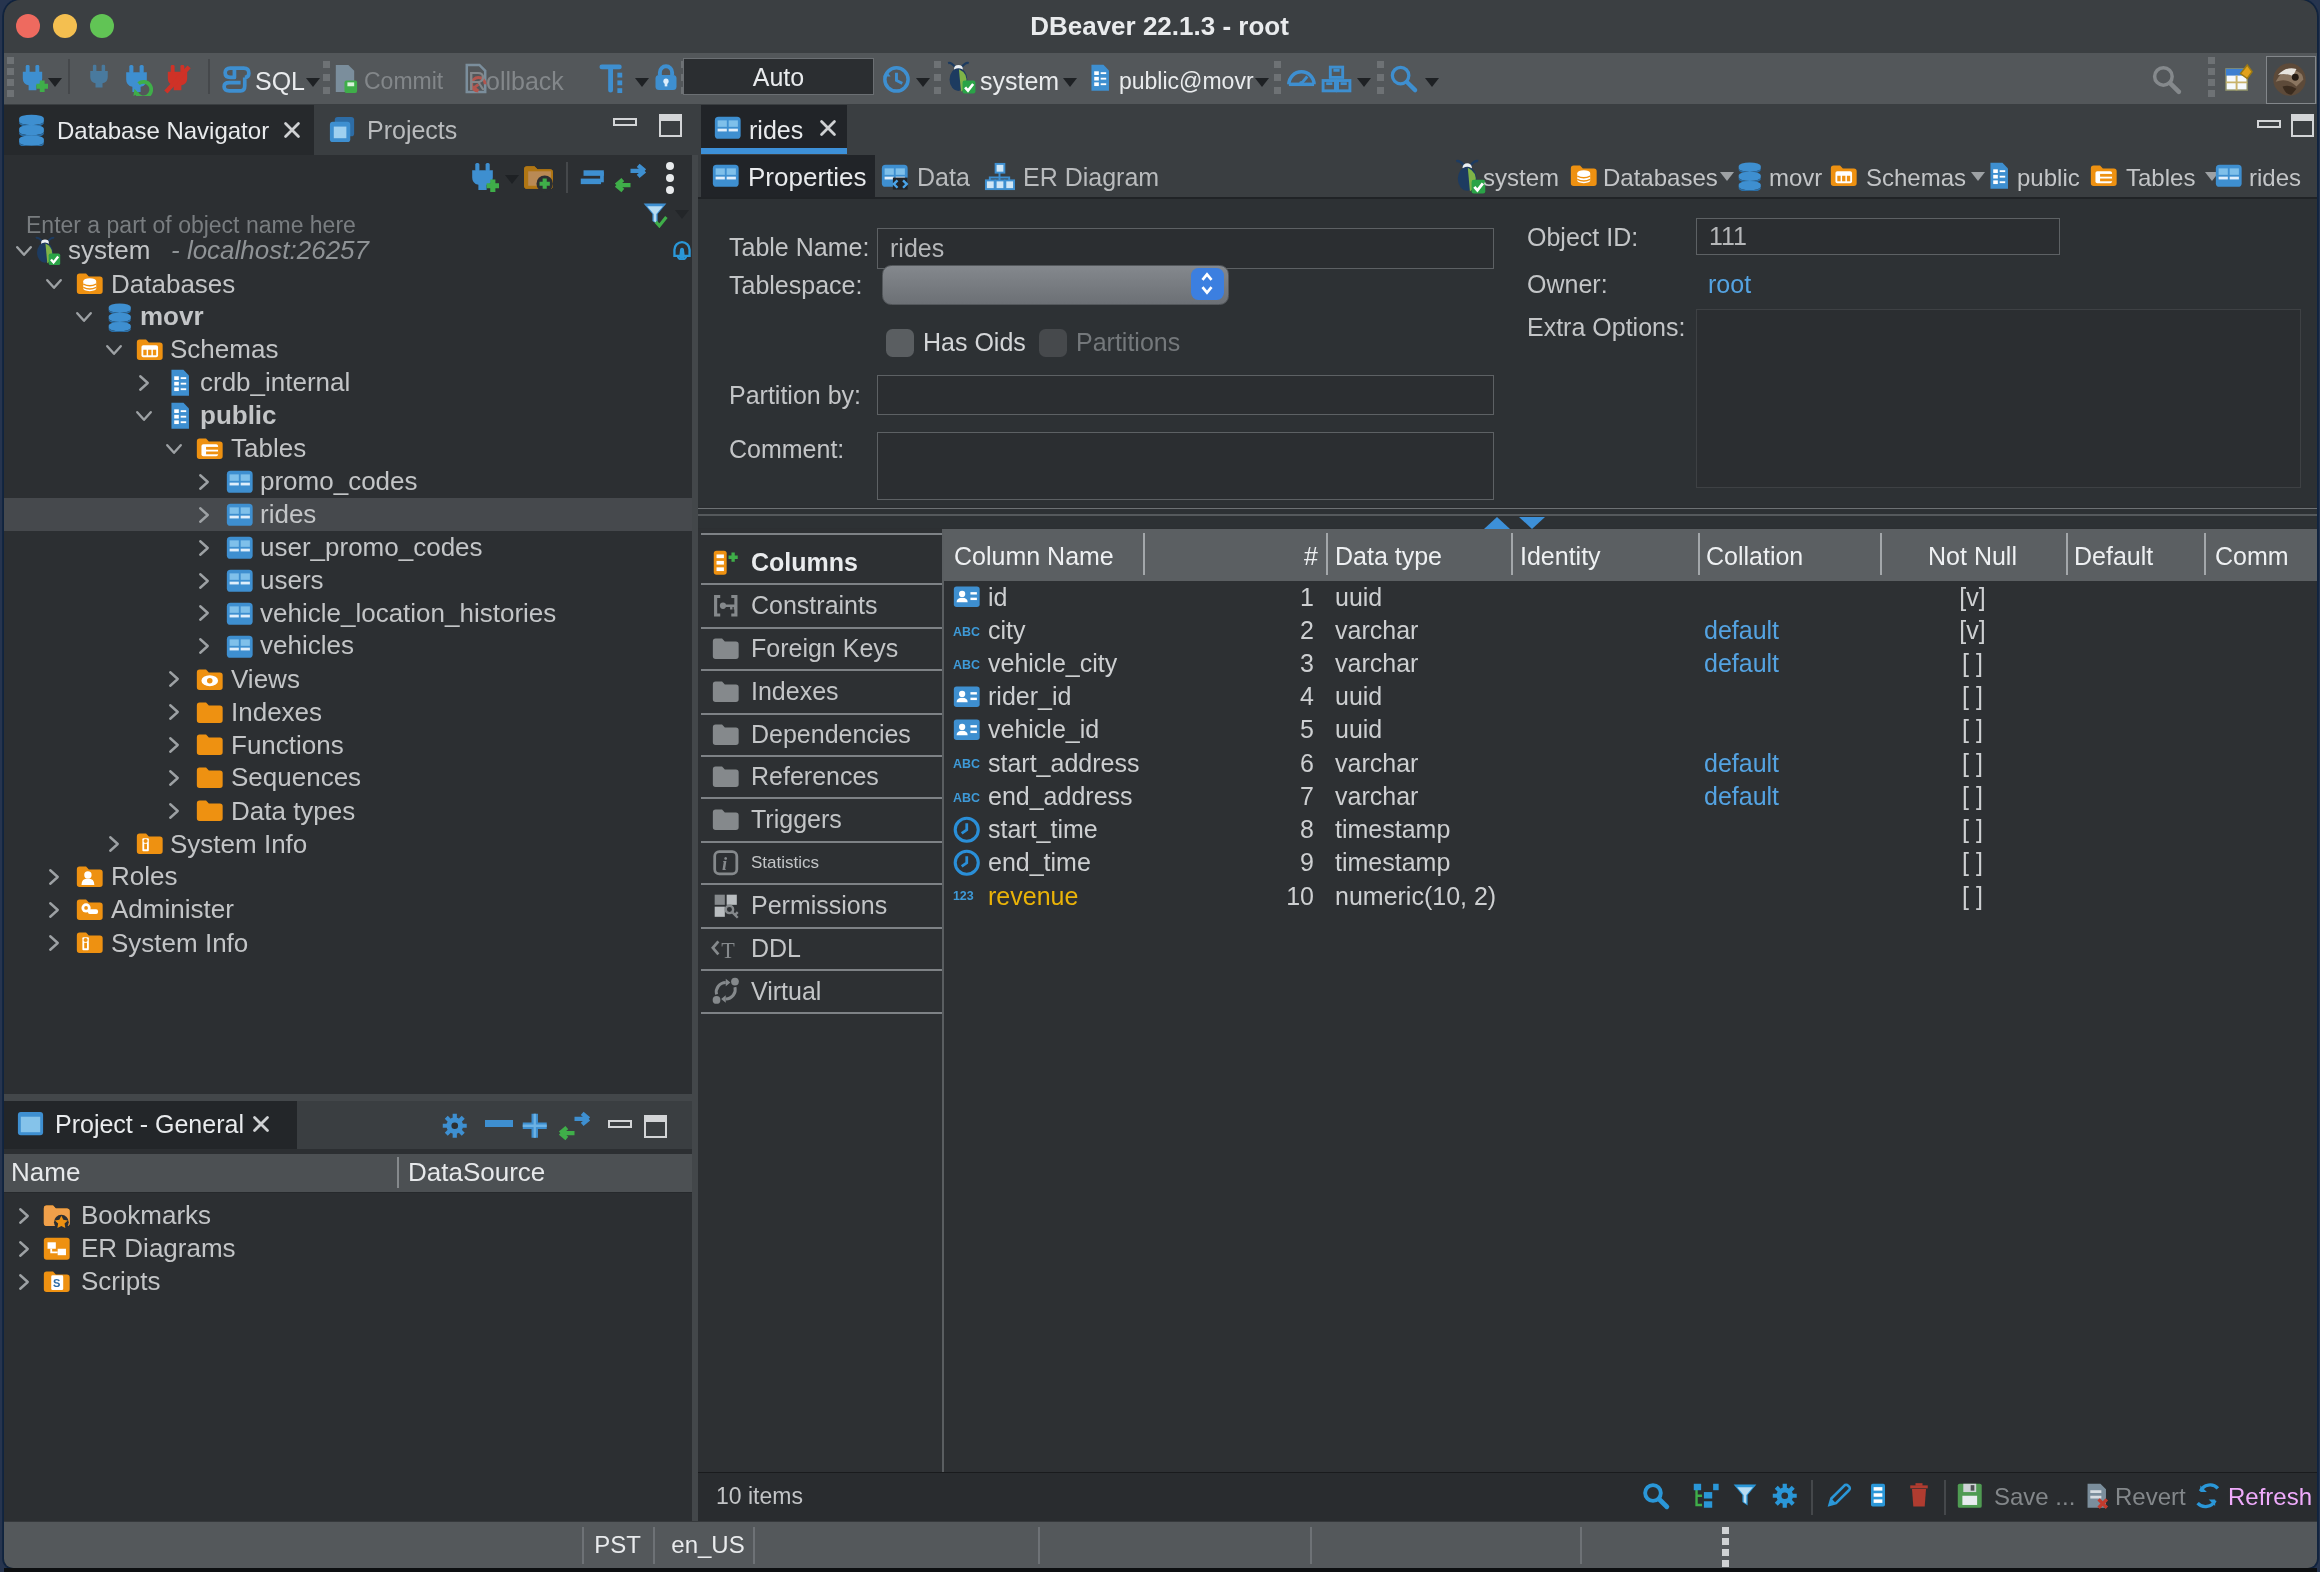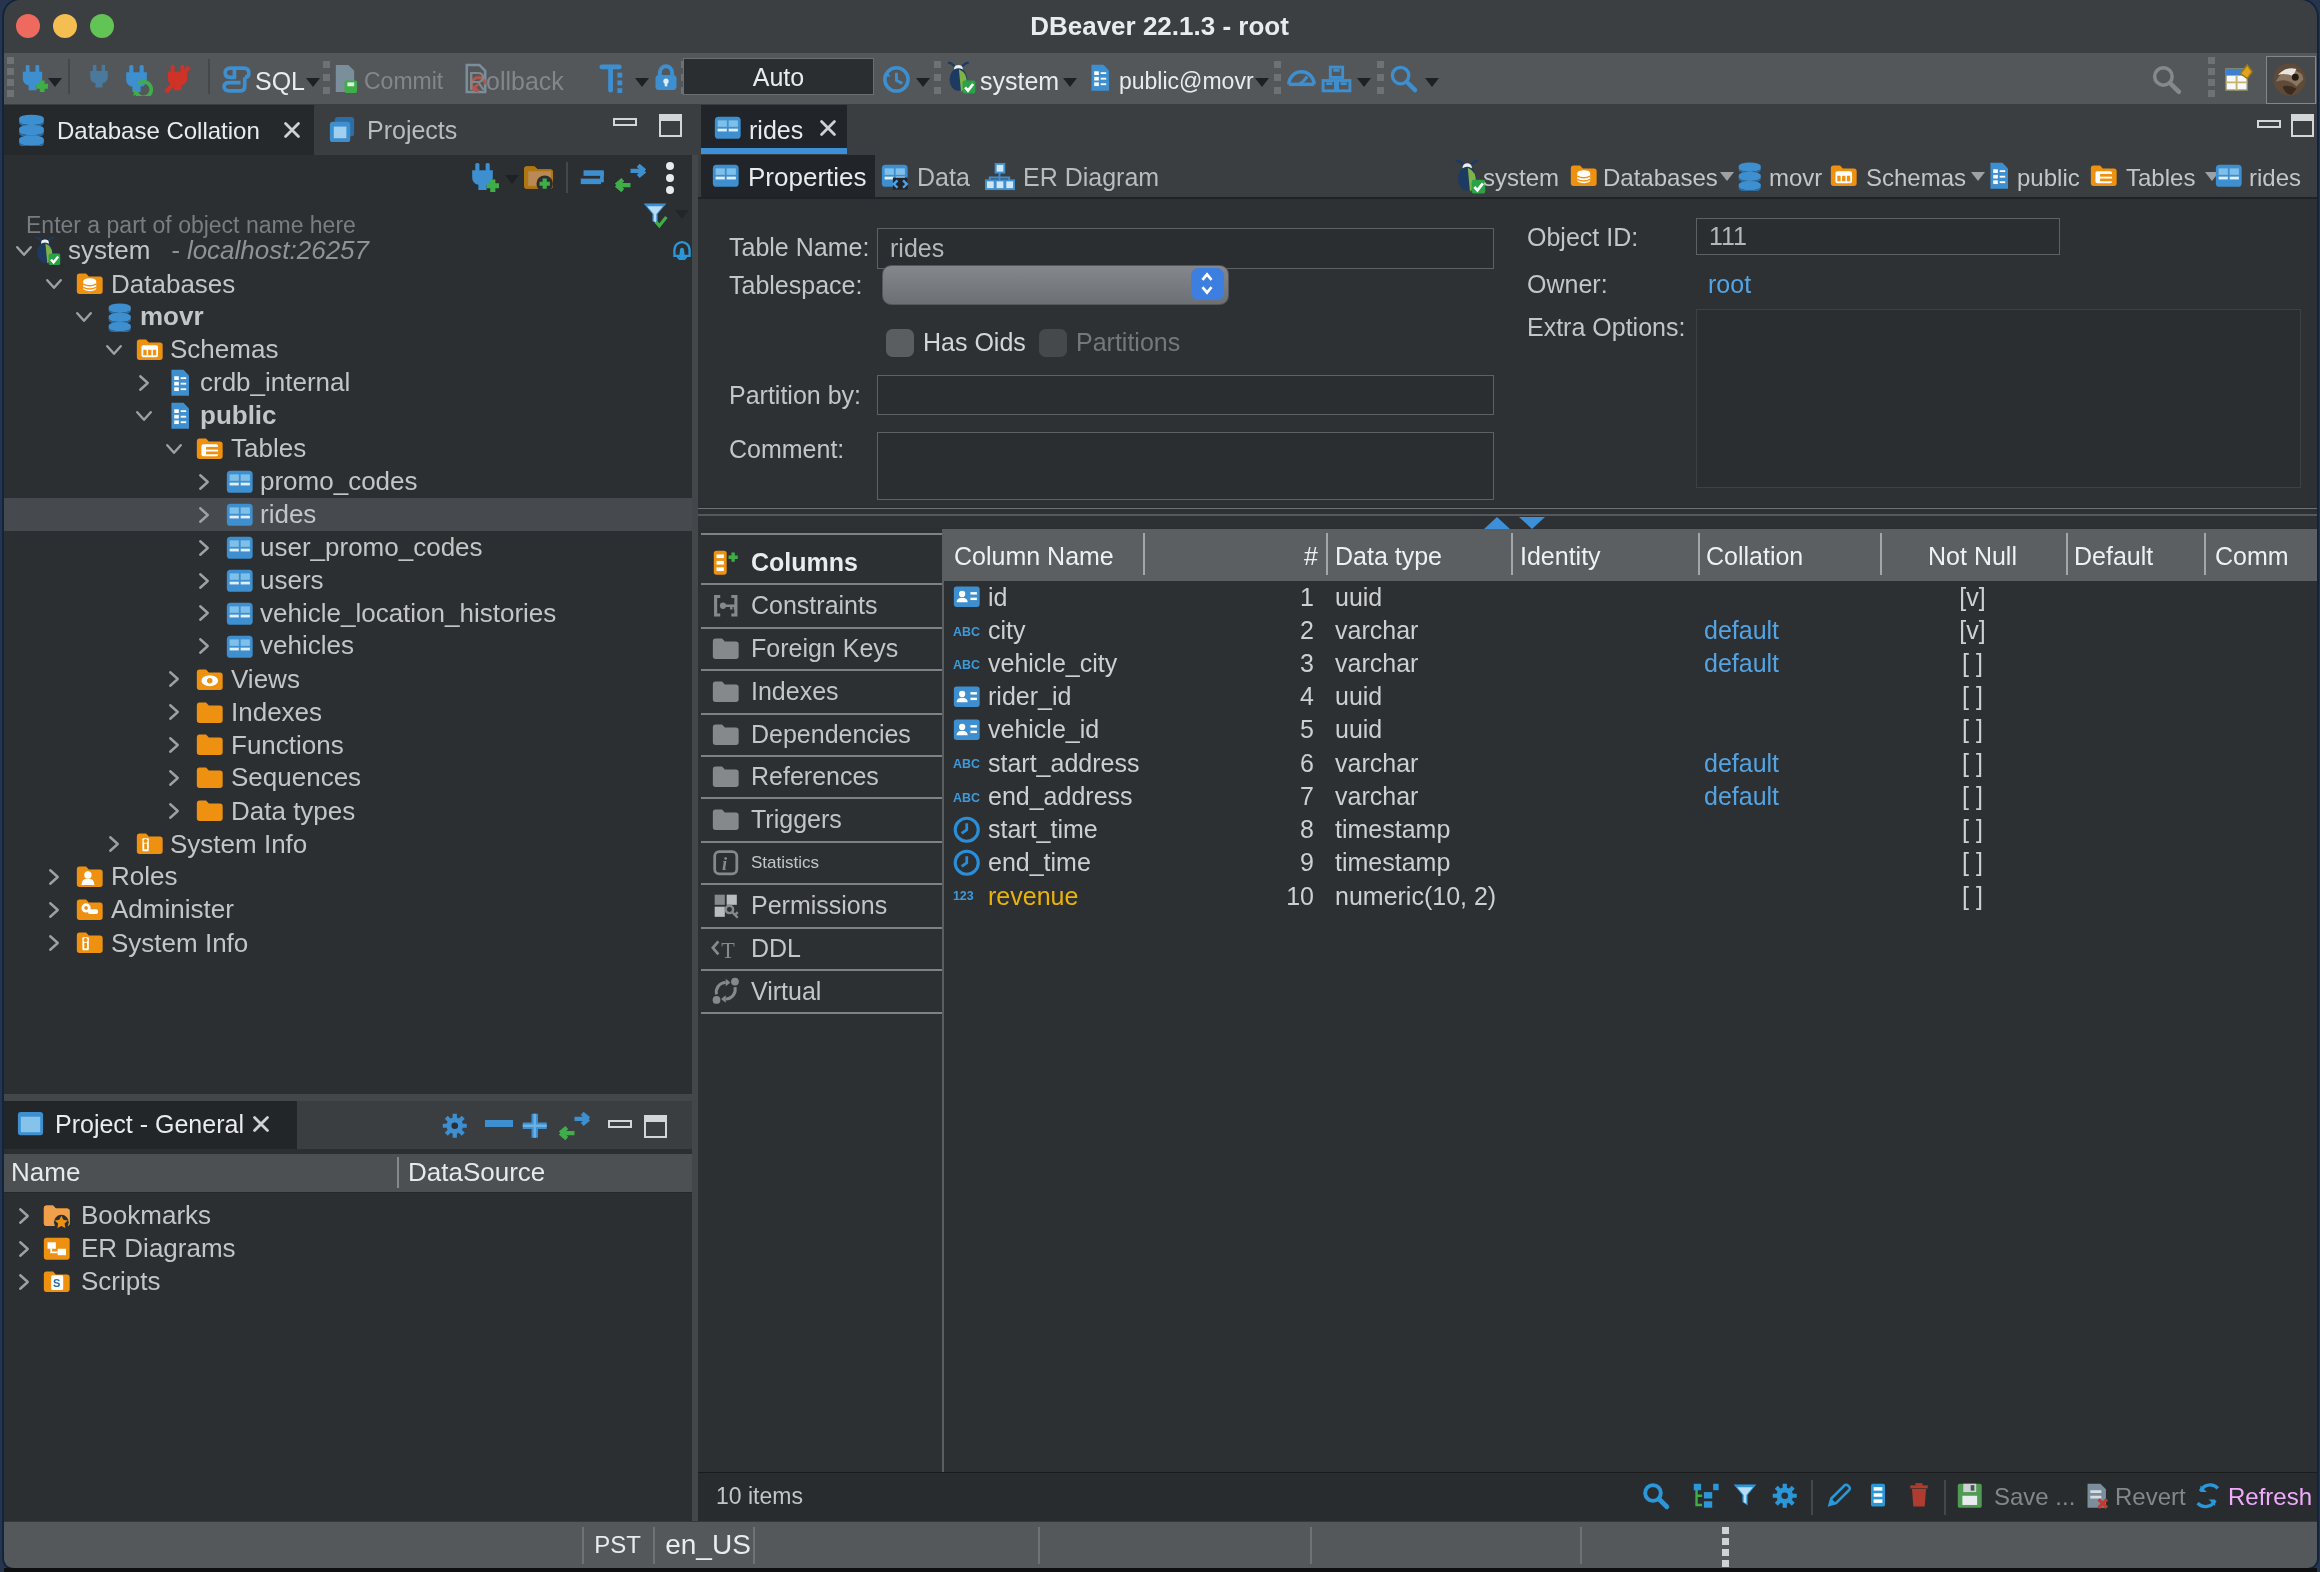--- a/index.html
+++ b/index.html
@@ -170,21 +170,21 @@
 <div class="ab" style="left:0;top:104px;width:2320px;height:51px;background:#3a3e41"></div>
 <div class="ab" style="left:1.8px;top:105px;width:312px;height:50px;background:#26292c"></div>
 <svg class="ab" style="left:14.8px;top:113px" width="33" height="33" viewBox="0 0 32 32">
         <path d="M4 5.4 a12 3.8 0 0 1 24 0 v2.6 a12 3.8 0 0 1 -24 0 z" fill="#3e8fd0"></path>
         <path d="M4 8 a12 3.8 0 0 0 24 0 v1.8 a12 3.8 0 0 1 -24 0 z" fill="#2a6ea6"></path>
         <path d="M4 15.4 a12 3.8 0 0 1 24 0 v2.6 a12 3.8 0 0 1 -24 0 z" fill="#3e8fd0"></path>
         <path d="M4 18 a12 3.8 0 0 0 24 0 v1.8 a12 3.8 0 0 1 -24 0 z" fill="#2a6ea6"></path>
         <path d="M4 25.4 a12 3.8 0 0 1 24 0 v2.6 a12 3.8 0 0 1 -24 0 z" fill="#3e8fd0"></path>
         <path d="M4 28 a12 3.8 0 0 0 24 0 v1.8 a12 3.8 0 0 1 -24 0 z" fill="#2a6ea6"></path>
       </svg>
-<div class="t w" style="left:57px;top:114px;font-size:24px">Database Collation</div>
+<div class="t w" style="left:57px;top:114px;font-size:24px">Database Navigator</div>
 <svg class="ab" style="left:280px;top:118px" width="24" height="24" viewBox="0 0 26 26">
         <path d="M6 6 L20 20 M20 6 L6 20" stroke="#cfd1d3" stroke-width="3" stroke-linecap="round"></path>
       </svg>
 <svg class="ab" style="left:327px;top:114px" width="31" height="31" viewBox="0 0 32 32">
         <rect x="8" y="3" width="20" height="20" rx="3" fill="#2d6ca5"></rect>
         <rect x="3" y="8" width="21" height="21" rx="3" fill="#3e8fd0"></rect>
         <rect x="7" y="13" width="13" height="12" fill="#9fd0f0"></rect>
       </svg>
 <div class="t" style="left:367px;top:114px;font-size:25px;color:#b9bbbd">Projects</div>
 <div class="ab" style="left:613px;top:118px;width:24px;height:8.3px;border:2.8px solid #d3d5d7;box-sizing:border-box"></div>
@@ -892,21 +892,21 @@
       </svg>
 <div class="t" style="left:2228px;top:1480px;color:#f0abfc;font-size:24px">Refresh</div>
 <div class="ab" style="left:0;top:1521px;width:2320px;height:47px;background:#54585b;border-top:1.8px solid #36393c;box-sizing:border-box"></div>
 <div class="ab" style="left:582px;top:1527px;width:1.8px;height:37px;background:#6e7276"></div>
 <div class="ab" style="left:653px;top:1527px;width:1.8px;height:37px;background:#6e7276"></div>
 <div class="ab" style="left:753px;top:1527px;width:1.8px;height:37px;background:#6e7276"></div>
 <div class="ab" style="left:1038px;top:1527px;width:1.8px;height:37px;background:#6e7276"></div>
 <div class="ab" style="left:1310px;top:1527px;width:1.8px;height:37px;background:#6e7276"></div>
 <div class="ab" style="left:1580px;top:1527px;width:1.8px;height:37px;background:#6e7276"></div>
 <div class="t" style="left:582px;top:1528px;width:71px;text-align:center;color:#e9ebed;font-size:24px">PST</div>
-<div class="t" style="left:653px;top:1528px;width:110px;text-align:center;color:#e9ebed;font-size:28px">en_US</div>
+<div class="t" style="left:653px;top:1528px;width:110px;text-align:center;color:#e9ebed;font-size:24px">en_US</div>
 <div class="ab" style="left:1722px;top:1527px;width:7.4px;height:7.4px;background:#cfd1d3"></div>
 <div class="ab" style="left:1722px;top:1538px;width:7.4px;height:7.4px;background:#cfd1d3"></div>
 <div class="ab" style="left:1722px;top:1549px;width:7.4px;height:7.4px;background:#cfd1d3"></div>
 <div class="ab" style="left:1722px;top:1560px;width:7.4px;height:7.4px;background:#cfd1d3"></div>
 
 </div>
   </div>
 <div class="ab" style="left:3.7px;top:1568px;width:2313px;height:4.6px;background:#0d0f11"></div>
 
 </body></html>

